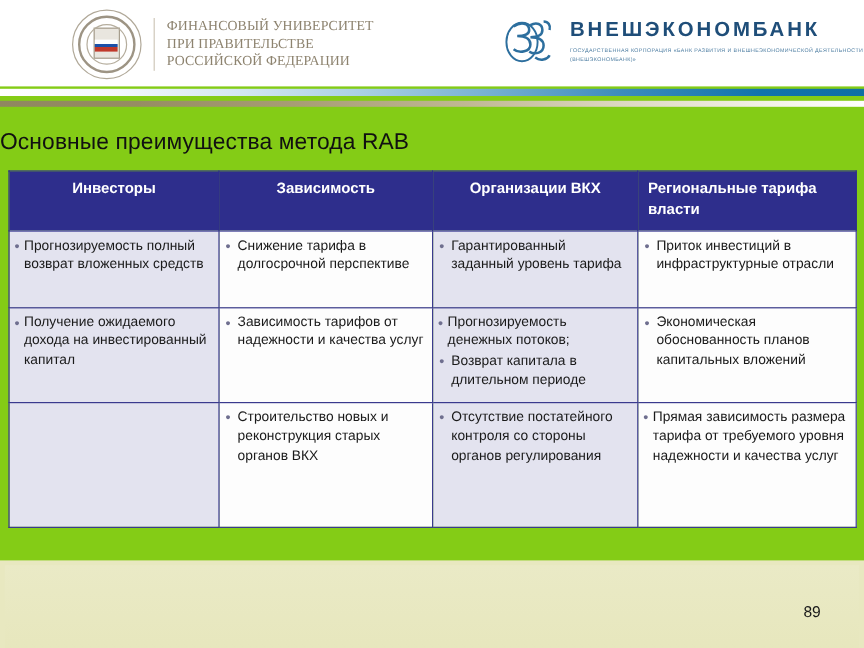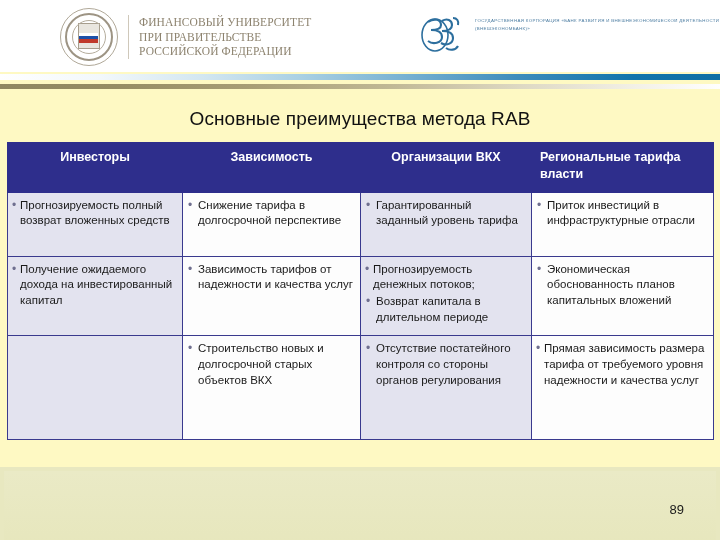--- a/index.html
+++ b/index.html
@@ -5,21 +5,21 @@
   * { margin:0; padding:0; box-sizing:border-box; }
   html,body { width:720px; height:540px; }
   body {
     font-family:"Liberation Sans", sans-serif;
     background:#ffffff;
     position:relative;
     overflow:hidden;
   }
 
   
-  .slide { position:absolute; inset:0; background:#fef9c3; }
+  .slide { position:absolute; inset:0; background:#84cc16; }
 
   
   .logo-band {
     position:absolute; left:0; top:0; width:720px; height:72px;
     background:#ffffff;
   }
   .logo-left {
     position:absolute; left:60px; top:8px;
     display:flex; align-items:center; gap:10px;
   }
@@ -85,21 +85,21 @@
   .rule-gold {
     position:absolute; left:0; top:84px; width:720px; height:5px;
     background:linear-gradient(to right,
       #8f8760 0%, #968d63 16%, #a79d74 34%, #c0b894 54%,
       #ddd8c2 72%, #f2f0e6 88%, #ffffff 100%);
   }
 
   
   .slide-title {
     position:absolute; left:0; top:108px; width:720px;
-    text-align:center; font-size:19px; color:#111111;
+    text-align:left; font-size:19px; color:#111111;
     font-weight:400; letter-spacing:.1px;
   }
 
   
   .tbl {
     position:absolute; left:7px; top:142px;
     width:706px;
     border-collapse:collapse;
     table-layout:fixed;
   }
@@ -188,20 +188,21 @@
           <g fill="none" stroke="#2d6f9e" stroke-width="2.1">
             <path d="M8 10c6-4 13-3 13 3 0 5-7 5-10 5 4 0 11 1 11 7 0 6-9 8-14 4"></path>
             <path d="M22 9c5-3 10-1 10 4 0 6-8 6-10 6 3 0 11 0 11 7 0 6-7 8-12 5"></path>
             <path d="M33 6c4 0 6 3 5 7"></path>
             <path d="M26 36c4 3 10 2 12-2"></path>
           </g>
           <ellipse cx="15" cy="23" rx="13" ry="16" fill="none" stroke="#2d6f9e" stroke-width="1.6"></ellipse>
         </svg>
       </div>
       <div>
+        <div class="veb-title">ВНЕШЭКОНОМБАНК</div>
         <div class="veb-sub">ГОСУДАРСТВЕННАЯ КОРПОРАЦИЯ «БАНК РАЗВИТИЯ И ВНЕШНЕЭКОНОМИЧЕСКОЙ ДЕЯТЕЛЬНОСТИ (ВНЕШЭКОНОМБАНК)»</div>
       </div>
     </div>
   </div>
 
   <div class="rule-blue"></div>
   <div class="rule-gold"></div>
 
   <div class="slide-title">Основные преимущества метода RAB</div>
 
@@ -265,21 +266,21 @@
           <ul class="b">
               <li>Экономическая обоснованность планов капитальных вложений</li>
             </ul>
         </td>
       </tr>
 
       <tr class="row3">
         <td class="shade"></td>
         <td class="plain">
           <ul class="b">
-              <li>Строительство новых и долгосрочной старых объектов ВКХ</li>
+              <li>Строительство новых и реконструкция старых органов ВКХ</li>
             </ul>
         </td>
         <td class="shade">
           <ul class="b">
               <li>Отсутствие постатейного контроля со стороны органов регулирования</li>
             </ul>
         </td>
         <td class="plain">
           <ul class="b">
               <li class="tight">Прямая зависимость размера тарифа от требуемого уровня надежности и качества услуг</li>

